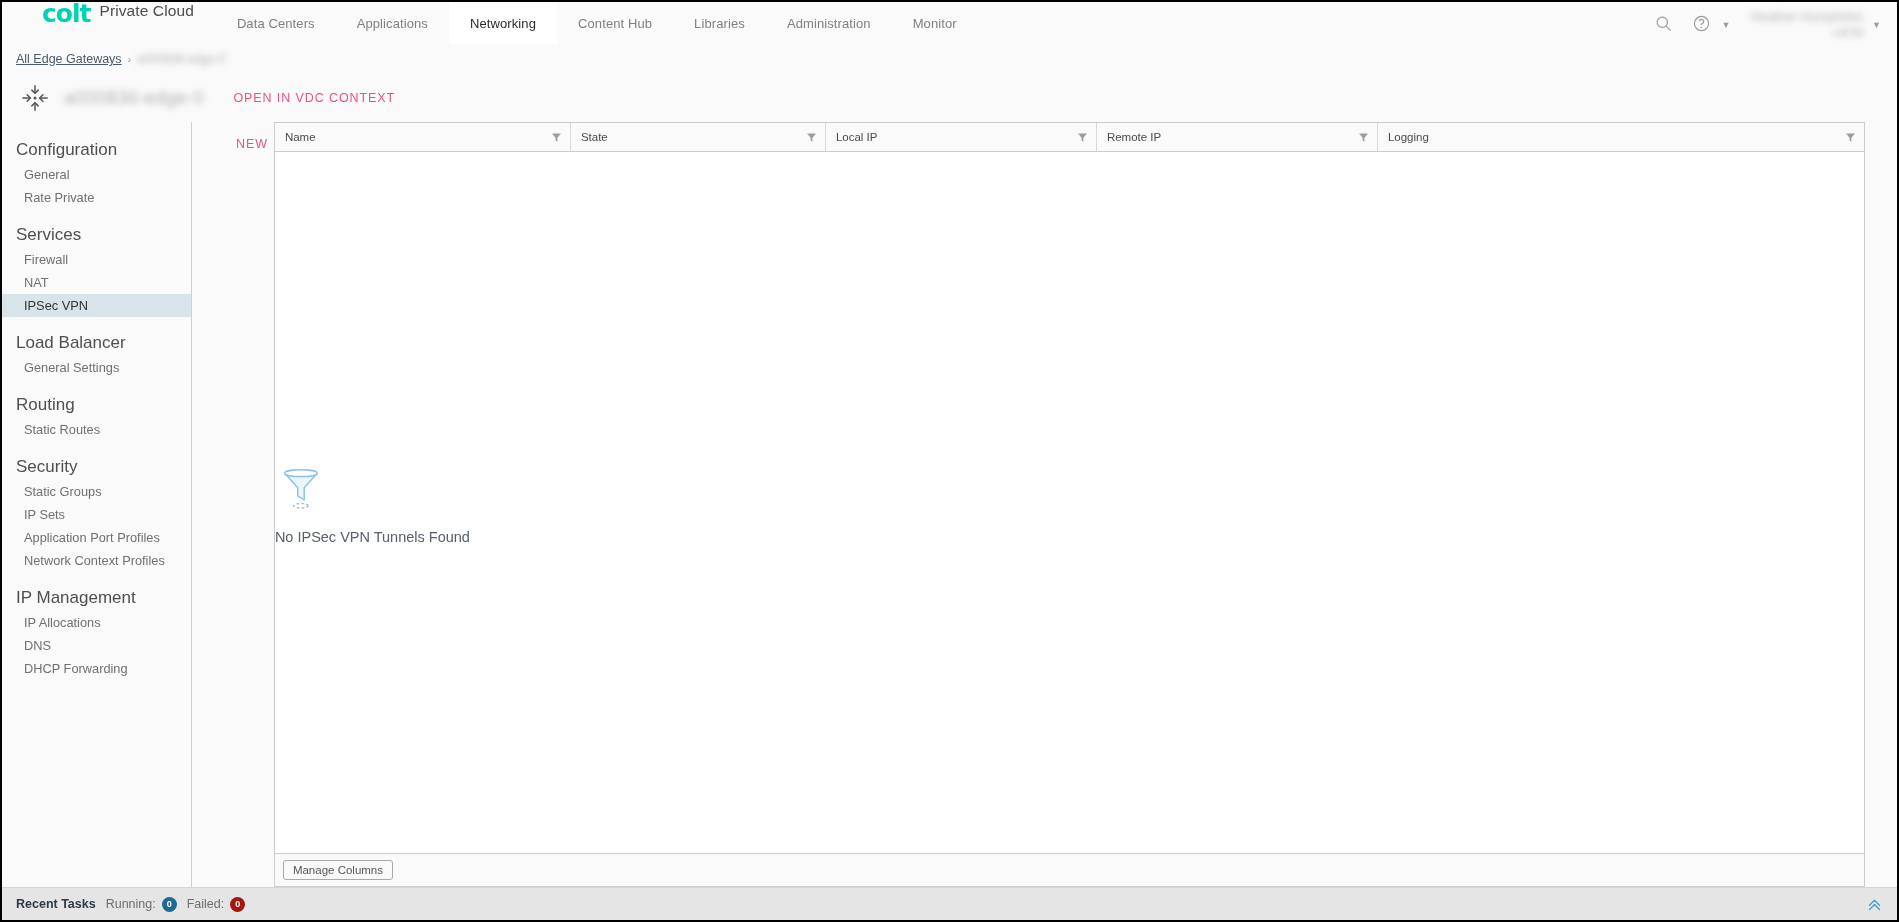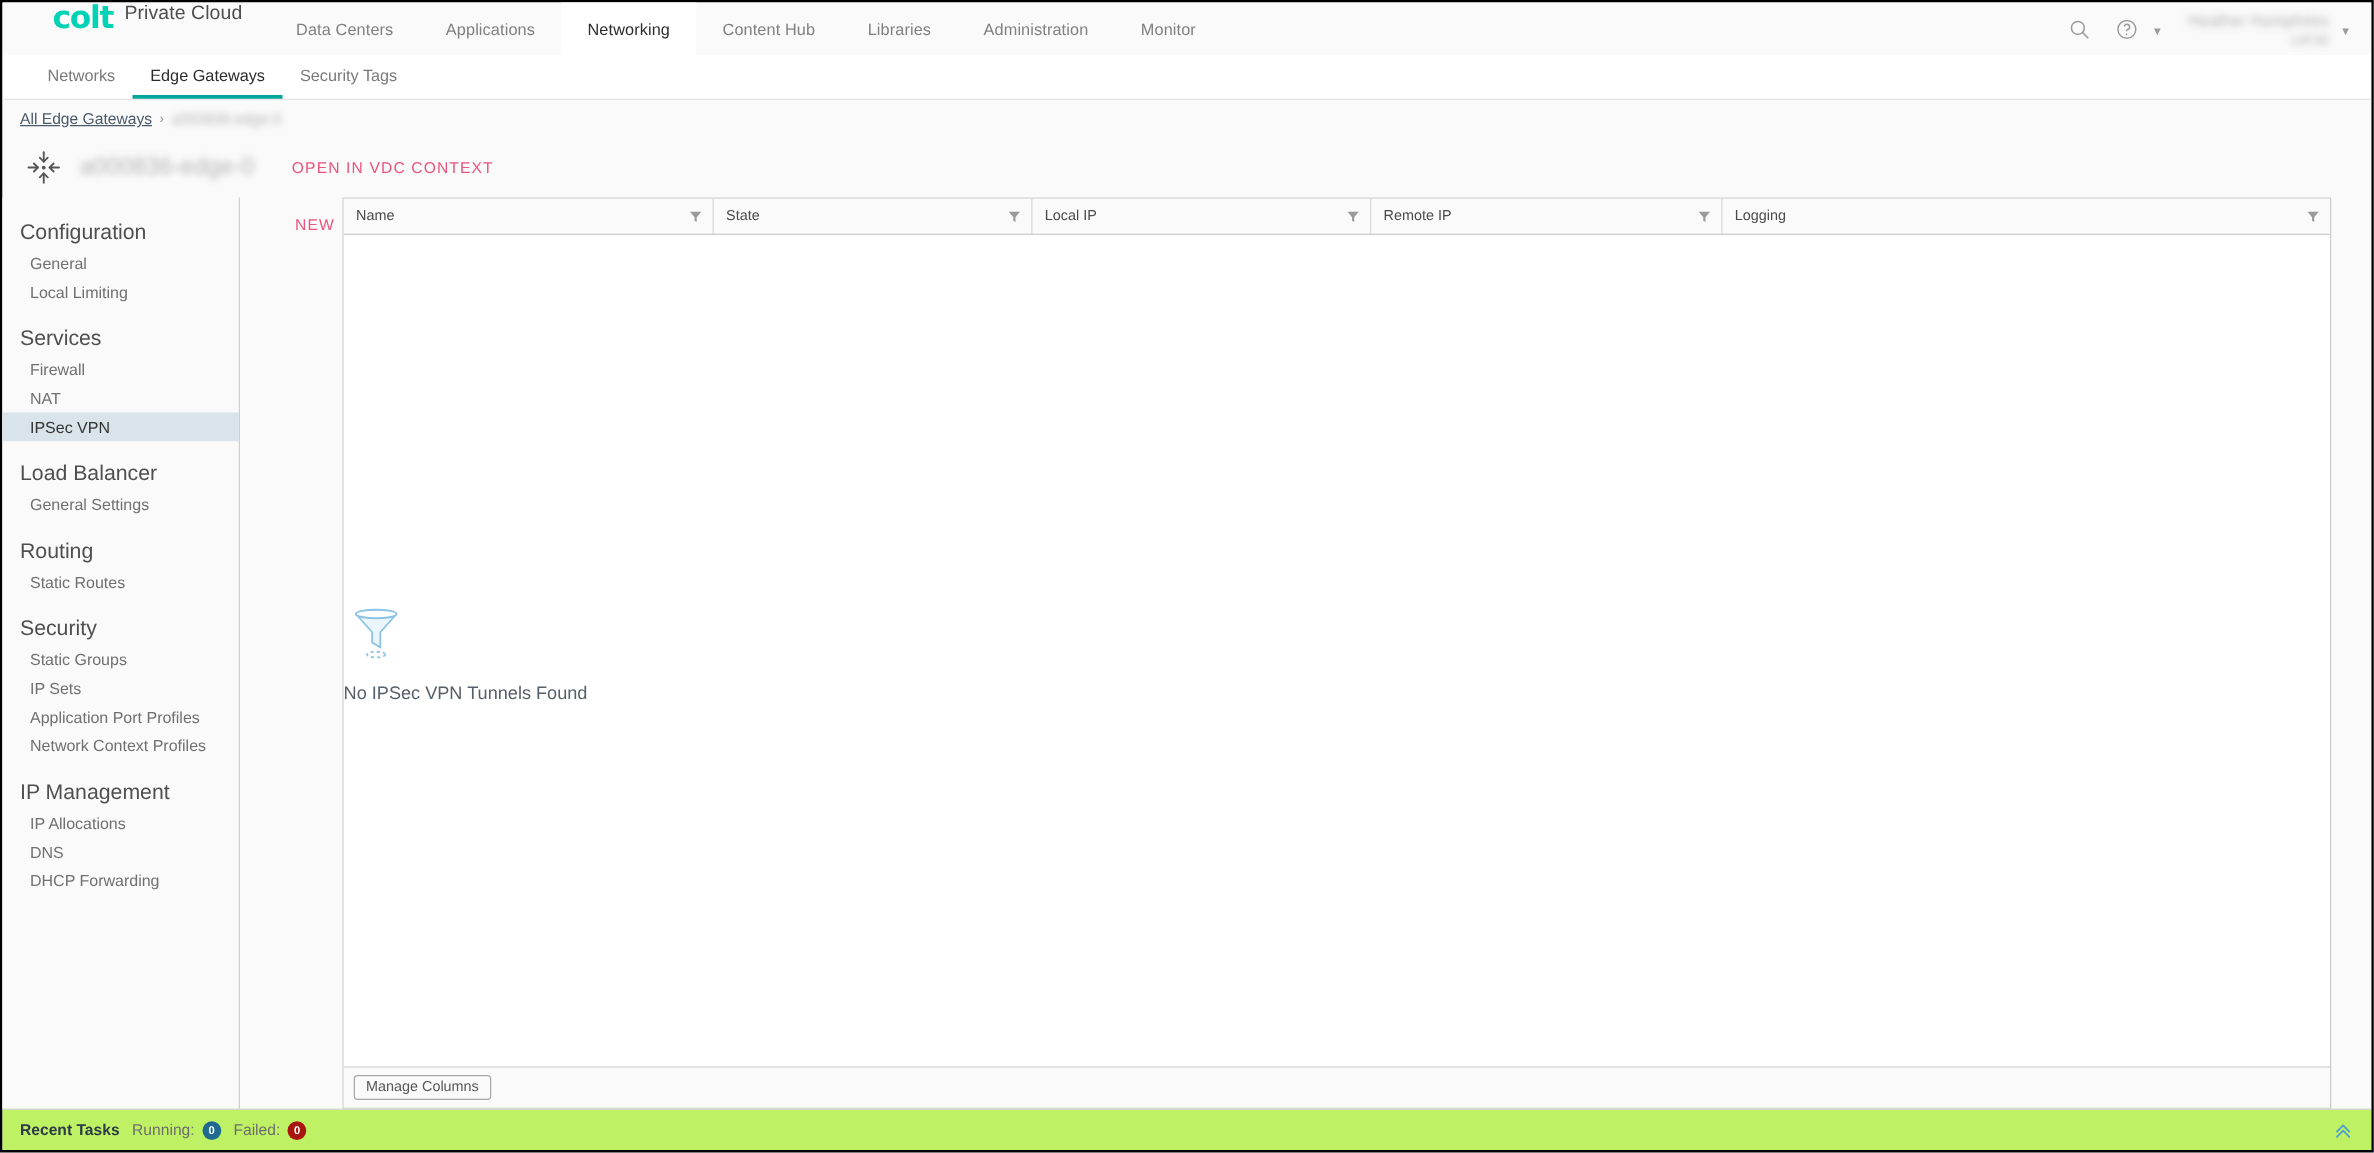--- a/index.html
+++ b/index.html
@@ -312,21 +312,21 @@
     cursor: pointer;
     font-family: "Liberation Sans", sans-serif;
   }
   .content-pad-bottom { height: 10px; min-height: 10px; }
 
   
   .statusbar {
     height: 32px;
     min-height: 32px;
     border-top: 1px solid #d4d4d4;
-    background: #bef264;
+    background: #e5e5e5;
     display: flex;
     align-items: center;
     padding: 0 14px;
     gap: 10px;
   }
   .st-title { font-size: 12.5px; color: #2c3a47; font-weight: bold; }
   .st-label { font-size: 12.5px; color: #6d6d6d; }
   .st-group { display: flex; align-items: center; gap: 6px; cursor: pointer; }
   .badge {
     width: 15px; height: 15px;
@@ -384,25 +384,20 @@
       <div class="user-group">
         <div class="user-block">
           <span class="blurtext lg">Heather Humphries</span>
           <span class="blurtext sm">colt-ltd</span>
         </div>
         <span class="chev-sm">▼</span>
       </div>
     </div>
   </div>
 
-  <div class="subnav">
-    <div class="sub-item">Networks</div>
-    <div class="sub-item active">Edge Gateways</div>
-    <div class="sub-item">Security Tags</div>
-  </div>
 
   <div class="breadcrumb">
     <span class="crumb-link">All Edge Gateways</span>
     <span class="crumb-sep">›</span>
     <span class="blurtext">a000836-edge-0</span>
   </div>
 
   <div class="pagetitle">
     <span class="eg-icon">
       <svg width="30" height="30" viewBox="0 0 32 32" fill="none" stroke="#565656" stroke-width="1.6" stroke-linecap="round" stroke-linejoin="round">
@@ -419,21 +414,21 @@
     </span>
     <span class="blurtext title-blur">a000836-edge-0</span>
     <span class="vdc-link">OPEN IN VDC CONTEXT</span>
   </div>
 
   <div class="body">
 
     <aside class="sidebar">
       <div class="side-group">Configuration</div>
       <div class="side-item">General</div>
-      <div class="side-item">Local Limiting</div>
+      <div class="side-item">Rate Private</div>
       <div class="side-space"></div>
 
       <div class="side-group">Services</div>
       <div class="side-item">Firewall</div>
       <div class="side-item">NAT</div>
       <div class="side-item active">IPSec VPN</div>
       <div class="side-space"></div>
 
       <div class="side-group">Load Balancer</div>
       <div class="side-item">General Settings</div>

